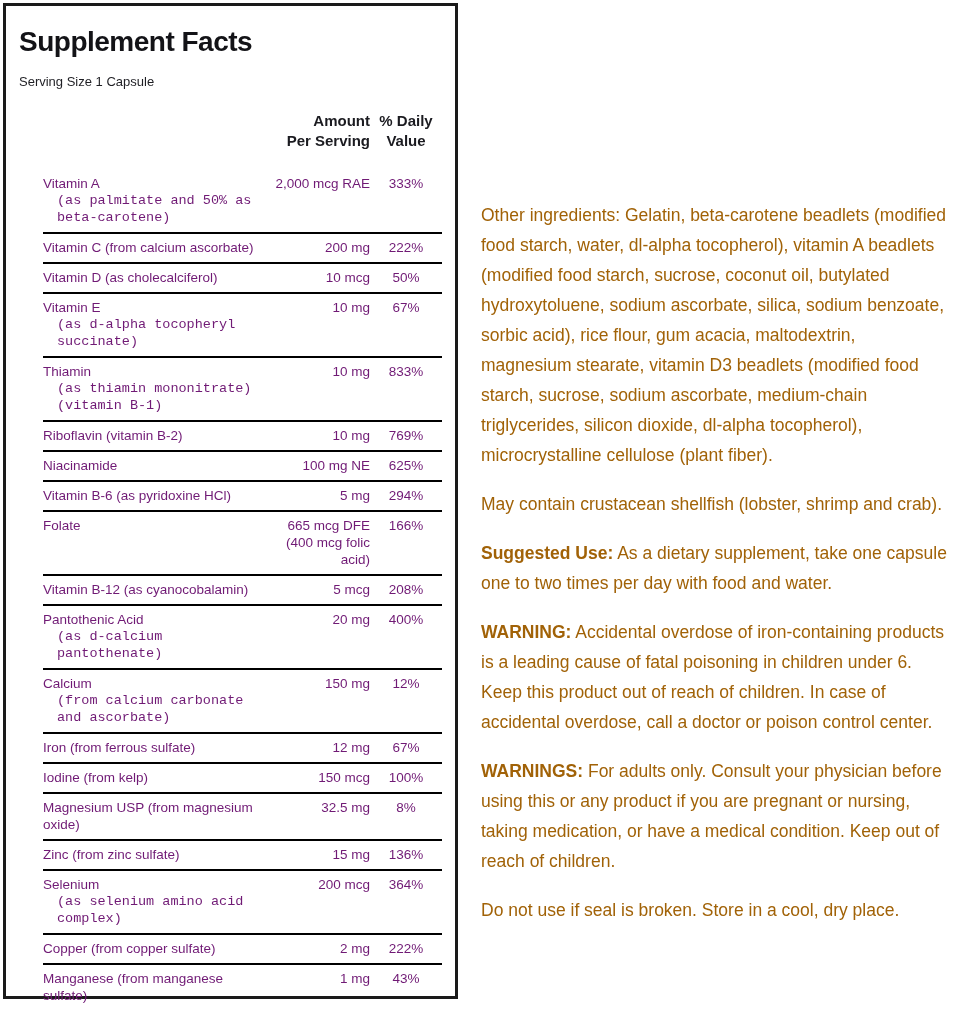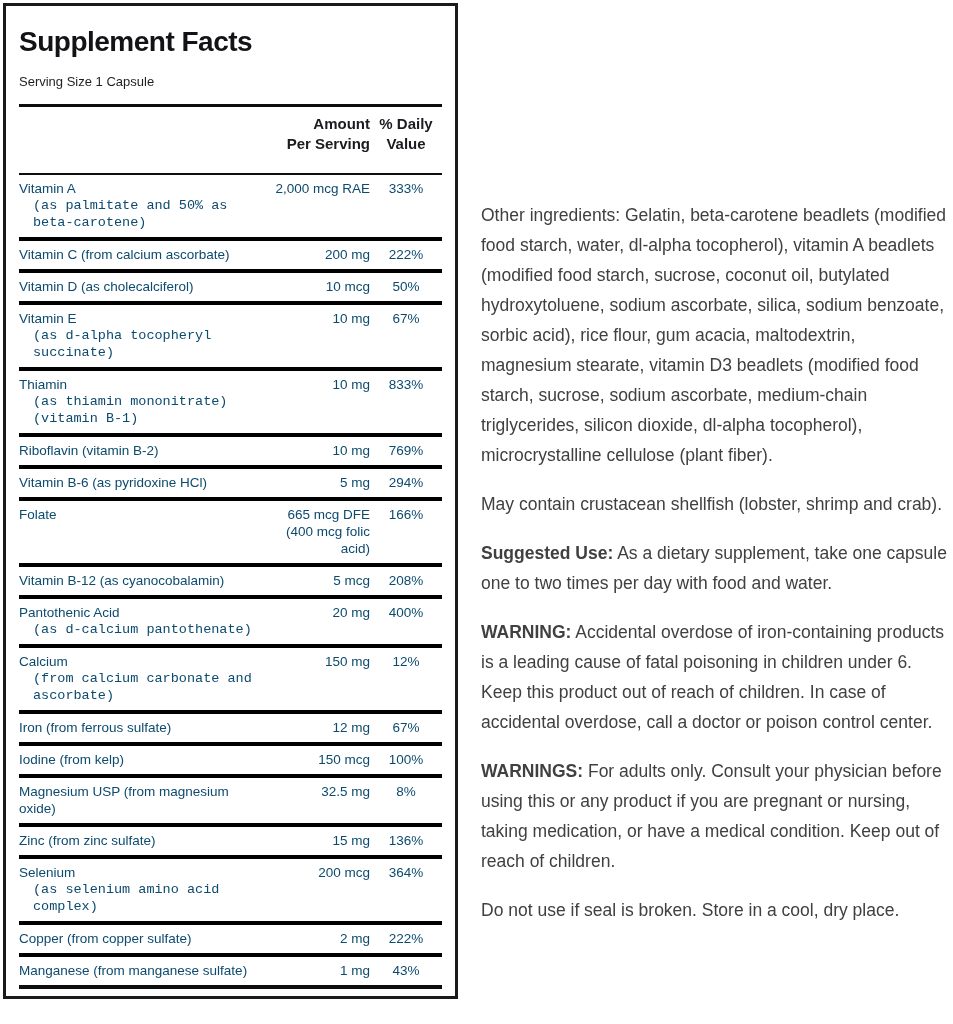--- a/index.html
+++ b/index.html
@@ -50,36 +50,37 @@
   .hdr-spacer { flex: 1; }
   .hdr-amount { width: 100px; text-align: right; white-space: pre-line; }
   .hdr-dv     { width: 72px;  text-align: center; white-space: pre-line; }
 
   .rows { display: flex; flex-direction: column; }
   .row {
     display: flex;
     padding: 5px 0 6px 0;
     font-size: 13.5px;
     line-height: 17px;
-    color: #0c4a6e;
-  }
-  .row + .row { border-top: 4px solid #000000; justify-content: flex-end; }
+    color: #701a75;
+    margin-left: 24px;
+  }
+  .row + .row { border-top: 2px solid #000000; justify-content: flex-end; }
   .cell-name   { flex: 1; padding-right: 6px; }
   .cell-detail { padding-left: 14px; font-family: Liberation Mono, monospace; }
   .cell-amount { width: 100px; text-align: right; }
   .cell-dv     { width: 72px;  text-align: center; }
 
   
   .info-col {
     position: absolute;
     left: 481px; top: 200px;
     width: 468px;
     font-size: 17.5px;
     line-height: 30px;
-    color: #404040;
+    color: #a16207;
   }
   .info-col p { margin: 0 0 19px 0; }
   .lead { font-weight: bold; }
 </style>
 </head>
 <body>
 
 <div class="panel">
   <div class="panel-title">Supplement Facts</div>
   <div class="serving">Serving Size 1 Capsule</div>
@@ -147,20 +148,28 @@
 
   <div class="row">
     <div class="cell-name">
       <div class="nm">Riboflavin (vitamin B-2)</div>
 
     </div>
     <div class="cell-amount">10 mg</div>
     <div class="cell-dv">769%</div>
   </div>
 
+  <div class="row">
+    <div class="cell-name">
+      <div class="nm">Niacinamide</div>
+
+    </div>
+    <div class="cell-amount">100 mg NE</div>
+    <div class="cell-dv">625%</div>
+  </div>
 
   <div class="row">
     <div class="cell-name">
       <div class="nm">Vitamin B-6 (as pyridoxine HCl)</div>
 
     </div>
     <div class="cell-amount">5 mg</div>
     <div class="cell-dv">294%</div>
   </div>
 

